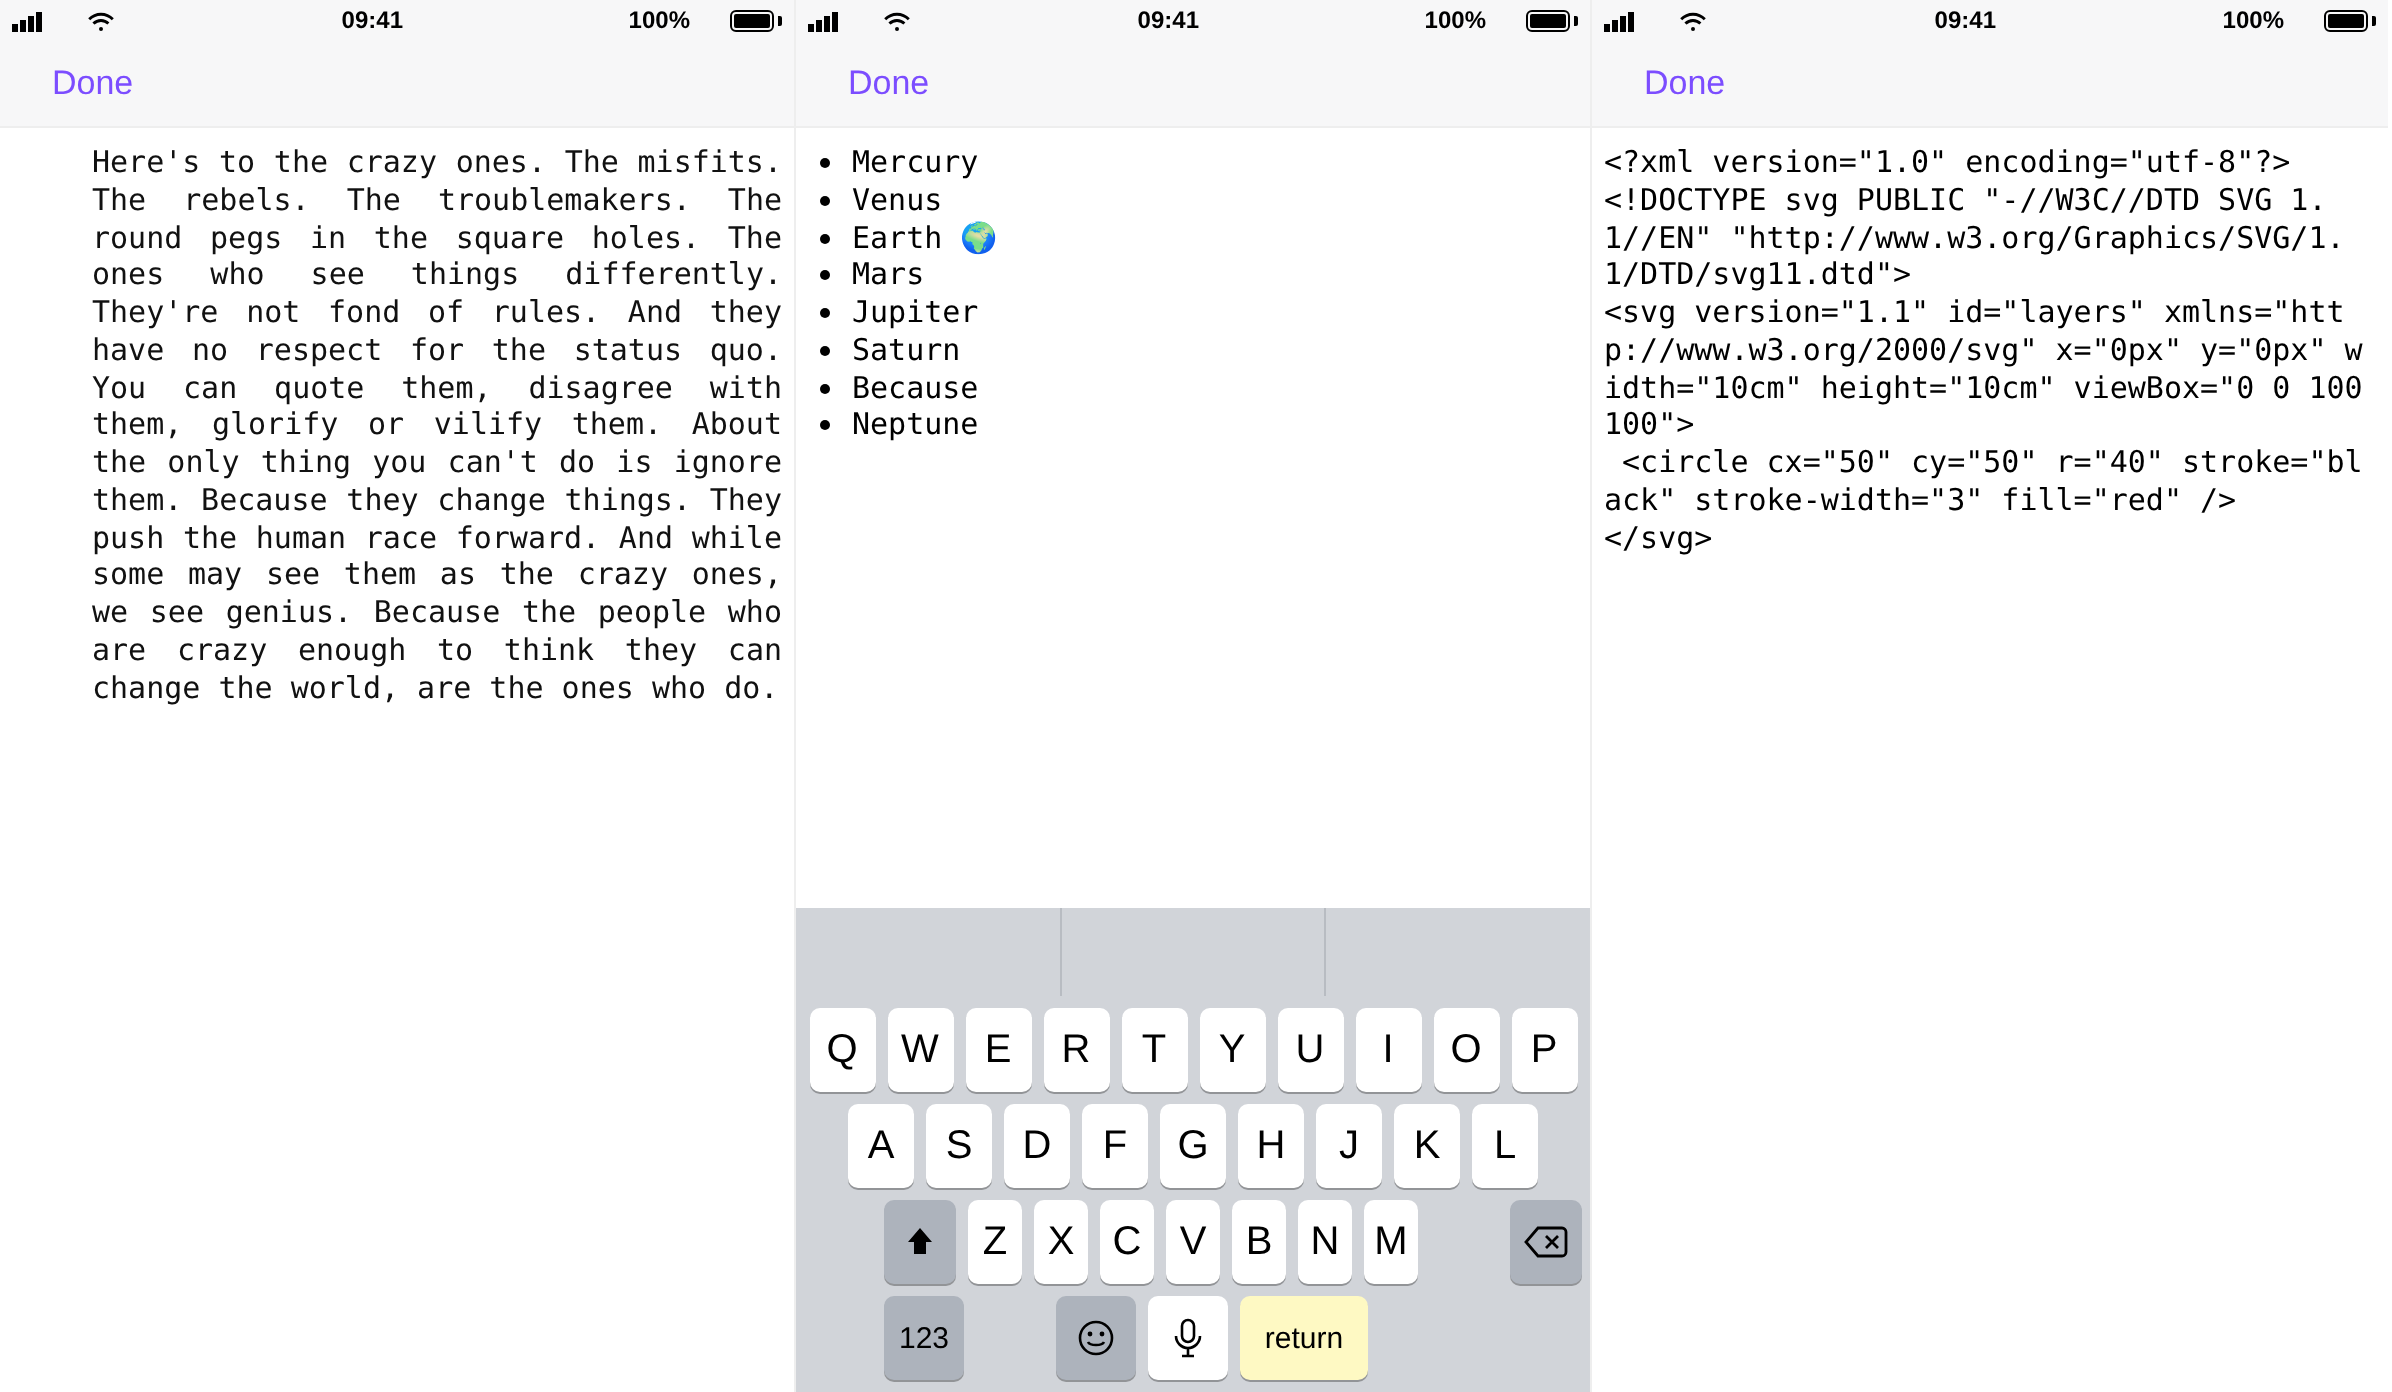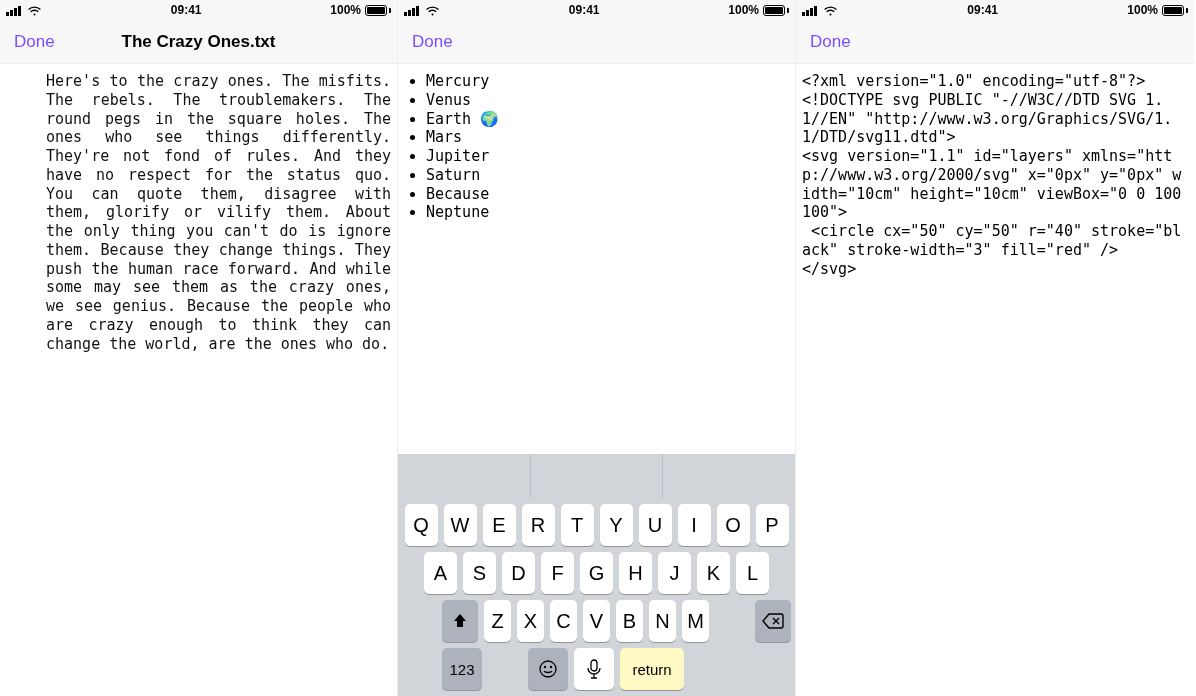--- a/index.html
+++ b/index.html
@@ -25,33 +25,33 @@
     height: 20px;
     display: flex;
     align-items: center;
     justify-content: space-between;
     padding: 0 6px;
     font-size: 12px;
     font-weight: 600;
     color: #000;
     background: #f7f7f8;
   }
-  .sb-left, .sb-right { display: flex; align-items: center; gap: 4px; }
+  .sb-left, .sb-right { display: flex; align-items: center; gap: 20px; }
   .sb-center { font-size: 12px; font-weight: 600; }
   .navbar {
     height: 44px;
     background: #f7f7f8;
     border-bottom: 1px solid #eee;
     display: flex;
     align-items: center;
     position: relative;
   }
   .nav-left {
     position: absolute;
-    left: 14px;
+    left: 26px;
     color: #7c4dff;
     font-size: 17px;
   }
   .nav-title {
     flex: 1;
     text-align: center;
     font-size: 17px;
     font-weight: 600;
     color: #000;
   }
@@ -169,21 +169,20 @@
       <div class="sb-right">
         <span>100%</span>
         <span class="battery">
             <span class="battery-body"></span>
             <span class="battery-tip"></span>
           </span>
       </div>
     </div>
     <div class="navbar">
       <div class="nav-left">Done</div>
-      <div class="nav-title">The Crazy Ones.txt</div>
     </div>
     <div class="content">
       <div class="mono">Here's to the crazy ones. The misfits. The rebels. The troublemakers. The round pegs in the square holes. The ones who see things differently. They're not fond of rules. And they have no respect for the status quo. You can quote them, disagree with them, glorify or vilify them. About the only thing you can't do is ignore them. Because they change things. They push the human race forward. And while some may see them as the crazy ones, we see genius. Because the people who are crazy enough to think they can change the world, are the ones who do.</div>
     </div>
   </div>
 
   <div class="phone">
     <div class="statusbar">
       <div class="sb-left">
         <svg class="icon" width="17" height="11">

